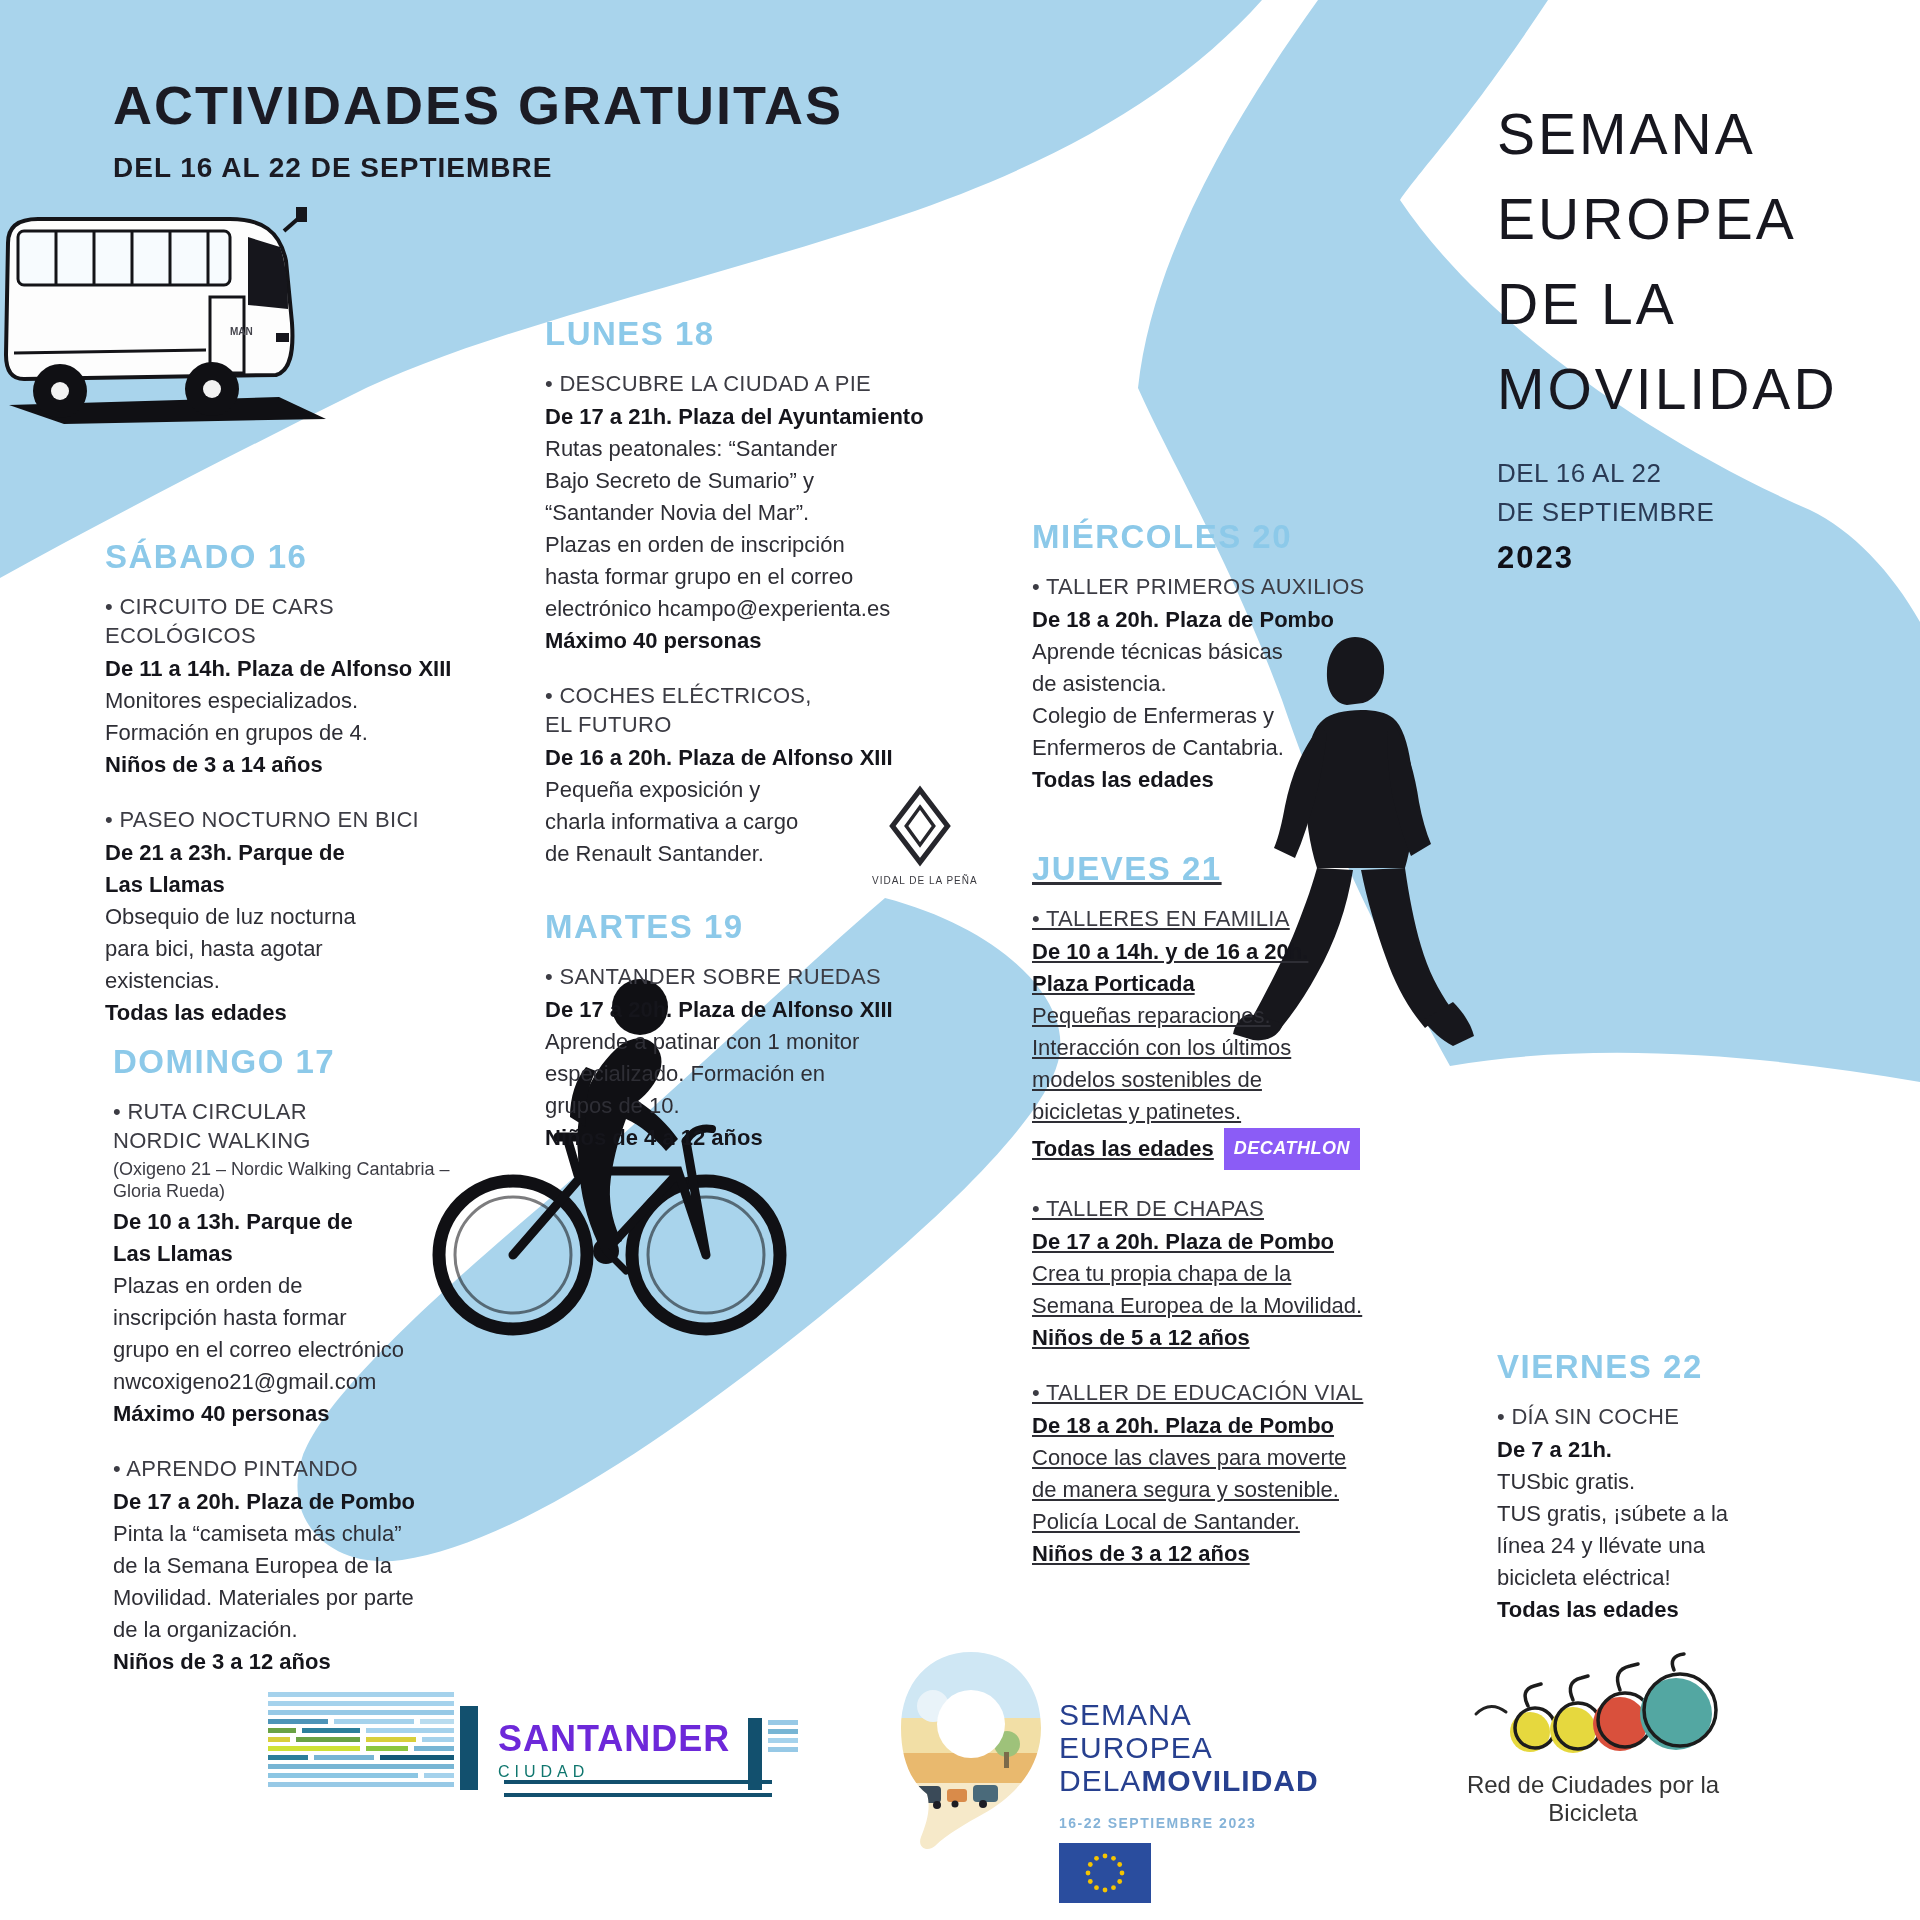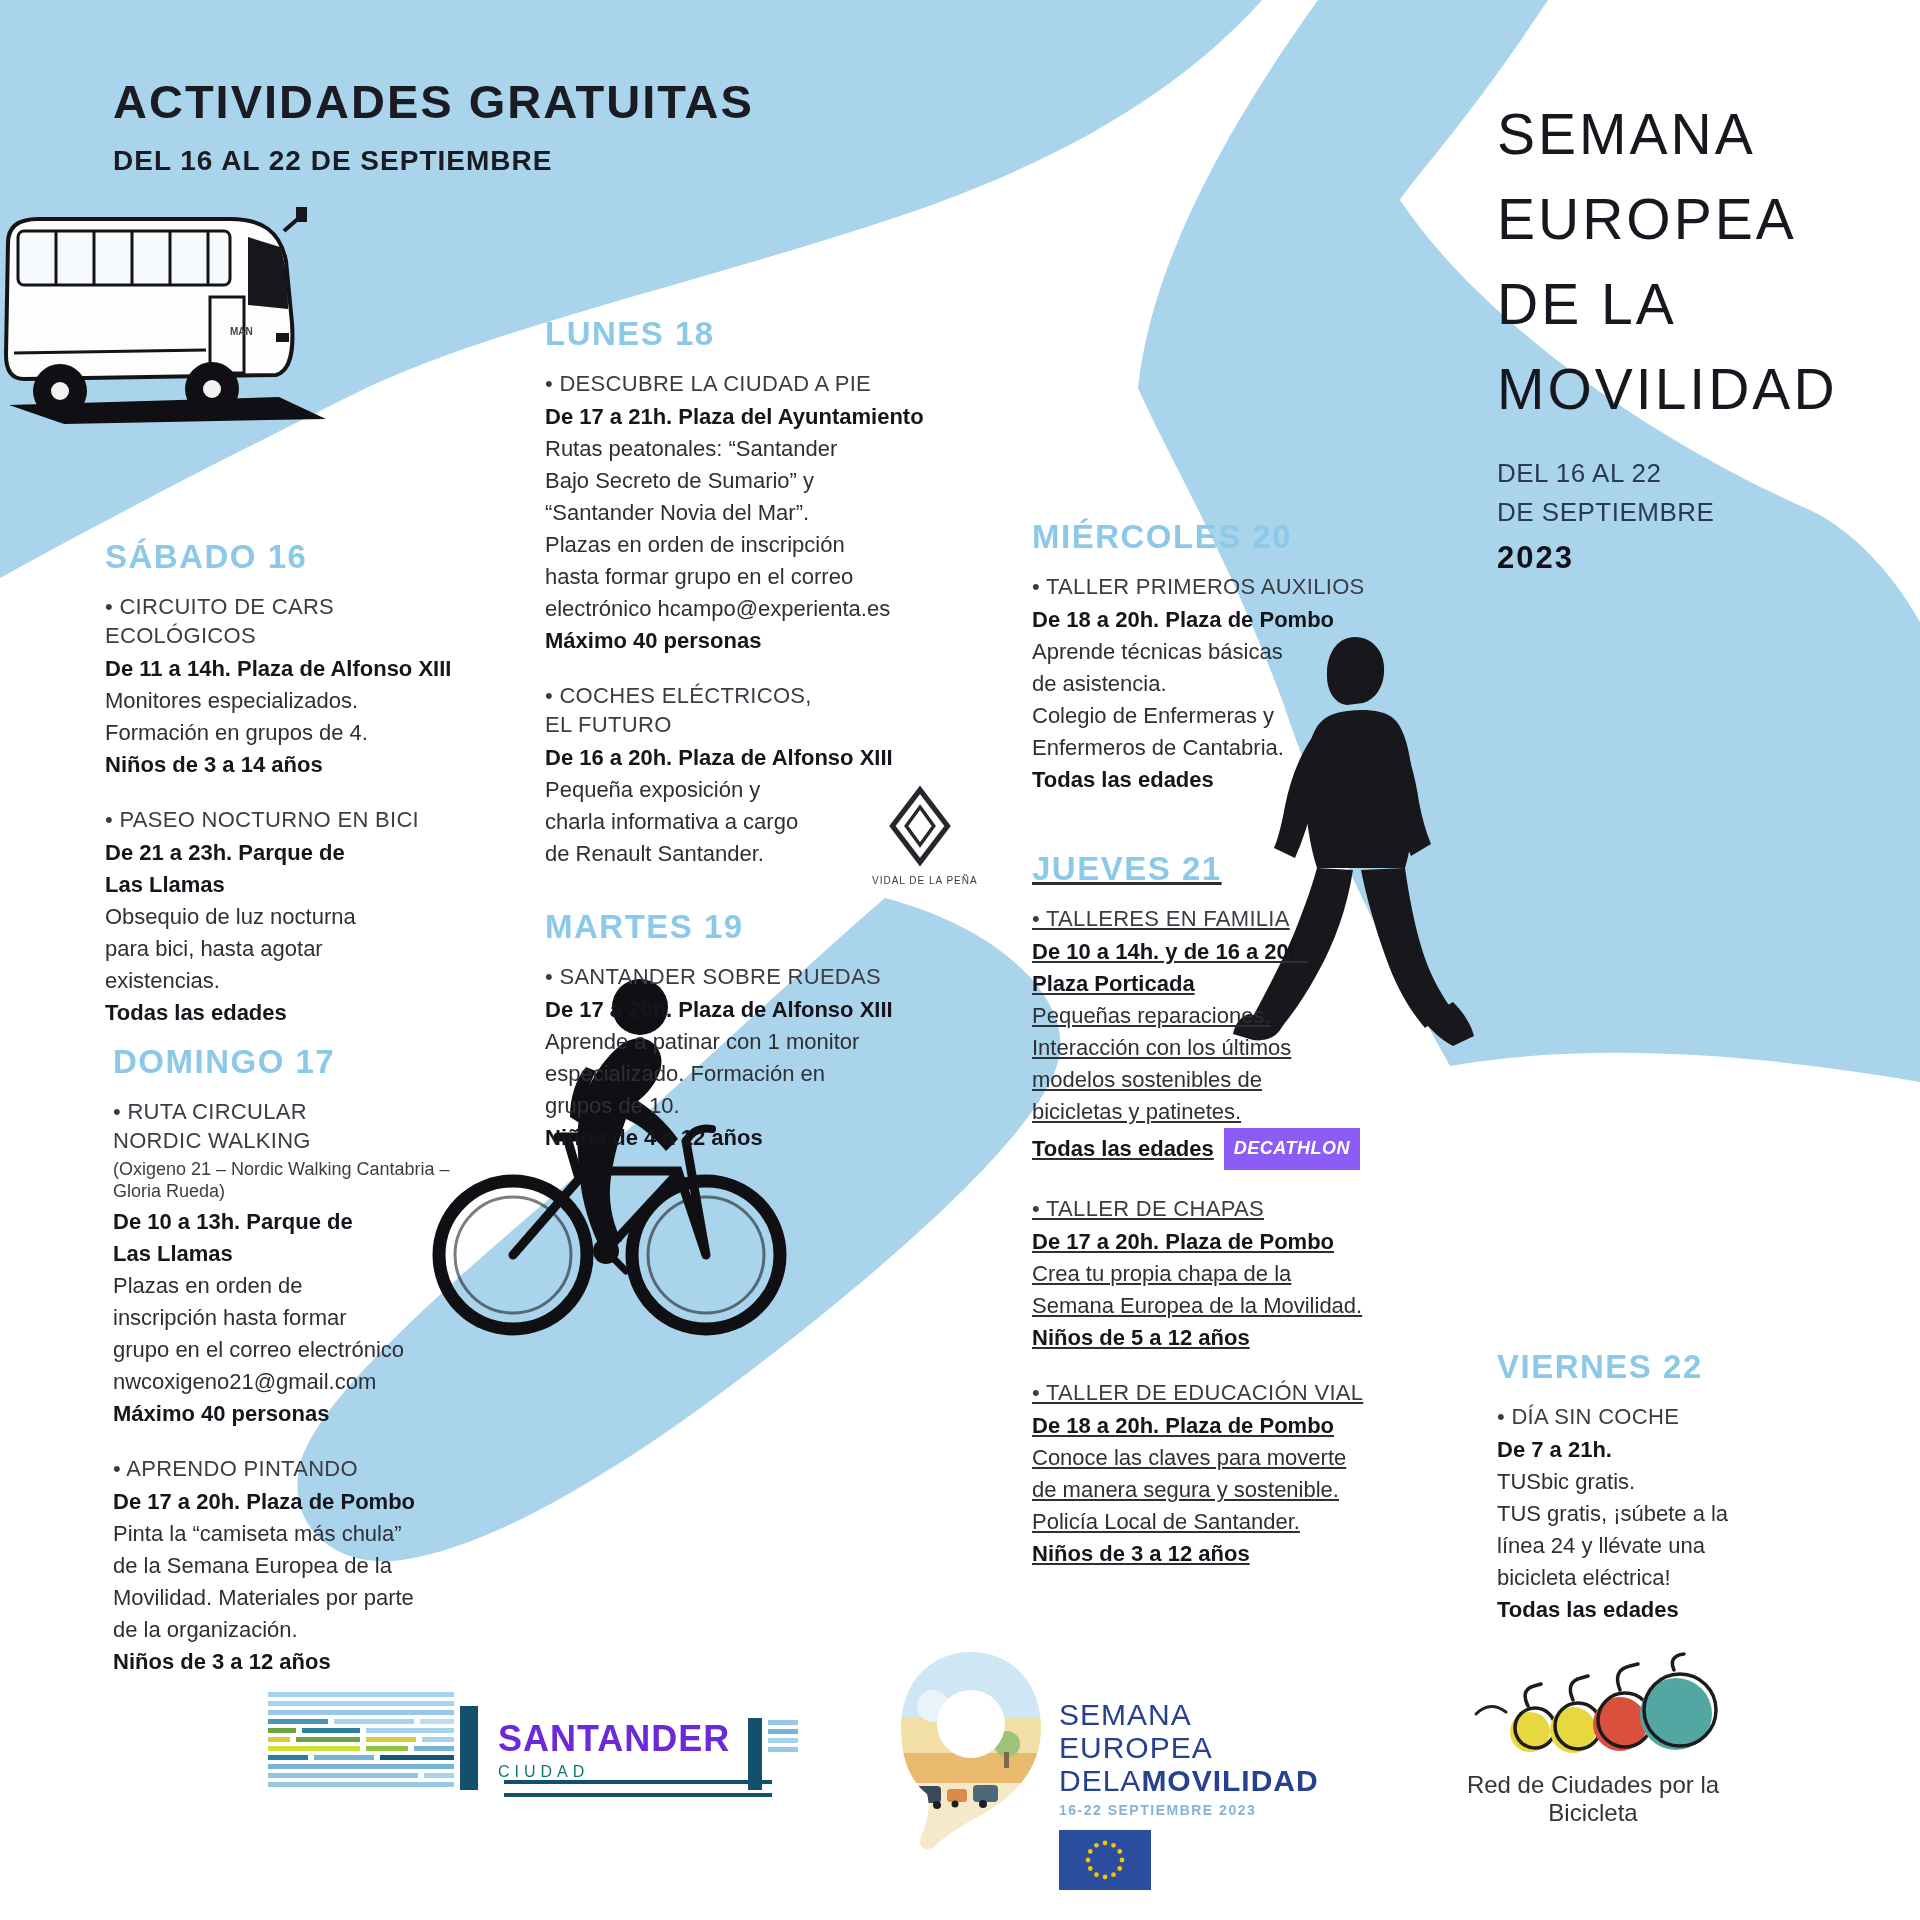--- a/index.html
+++ b/index.html
@@ -8,21 +8,21 @@
     background:#ffffff;
     font-family:"Liberation Sans", sans-serif;
     color:#2e2e35;
   }
   .bg-svg{position:absolute;left:0;top:0;z-index:0;}
   .illus{position:absolute;z-index:1;}
   .txt-layer{z-index:2;}
 
   
   .title-block{position:absolute;left:113px;top:74px;z-index:3;}
-  .main-title{font-size:47px;font-weight:800;letter-spacing:2px;color:#1b1b24;margin:0;}
+  .main-title{font-size:54px;font-weight:800;letter-spacing:2px;color:#1b1b24;margin:0;}
   .main-subtitle{font-size:28px;font-weight:600;letter-spacing:1px;color:#1b1b24;margin-top:16px;}
 
   
   .right-title-block{position:absolute;left:1497px;top:92px;width:410px;z-index:3;}
   .rt-line{font-size:57px;font-weight:500;letter-spacing:3px;color:#17171f;line-height:85px;}
   .right-sub{margin-top:22px;font-size:26px;font-weight:400;letter-spacing:0.5px;color:#2a3a55;line-height:39px;}
   .right-year{font-size:31px;font-weight:800;letter-spacing:2px;color:#101018;margin-top:8px;}
 
   
   .day{position:absolute;z-index:2;}
@@ -53,21 +53,21 @@
   .santander-name{font-size:36px;font-weight:800;letter-spacing:1px;color:#6d28d9;}
   .santander-sub{font-size:16px;letter-spacing:5px;color:#0f766e;margin-top:3px;}
   .santander-underline{position:absolute;left:6px;top:88px;width:268px;height:9px;
     border-top:4px solid #12506e;border-bottom:4px solid #12506e;}
   .santander-deco{margin-left:14px;}
 
   .eu-logo{position:absolute;left:895px;top:1648px;z-index:3;display:flex;}
   .eu-text{margin-left:14px;padding-top:50px;}
   .eu-l{font-size:30px;letter-spacing:1px;color:#27408F;line-height:33px;font-weight:500;}
   .eu-l .bold{font-weight:800;}
-  .eu-dates{font-size:14px;font-weight:700;letter-spacing:1.5px;color:#85b3d8;margin-top:5px;}
+  .eu-dates{font-size:14px;font-weight:700;letter-spacing:1.5px;color:#85b3d8;margin-top:18px;}
   .eu-flag{margin-top:12px;}
 
   .bike-net-logo{position:absolute;left:1448px;top:1652px;width:290px;z-index:3;text-align:center;}
   .bike-net-caption{font-size:24px;color:#333;}
 </style>
 </head>
 <body>
 
 <svg class="bg-svg" width="1920" height="1920" viewBox="0 0 1920 1920">
   <path fill="#A9D4EC" d="M0,0 L1262,0 C1180,92 1060,162 900,216 C700,283 480,330 350,396 C225,458 105,520 0,578 Z"></path>

